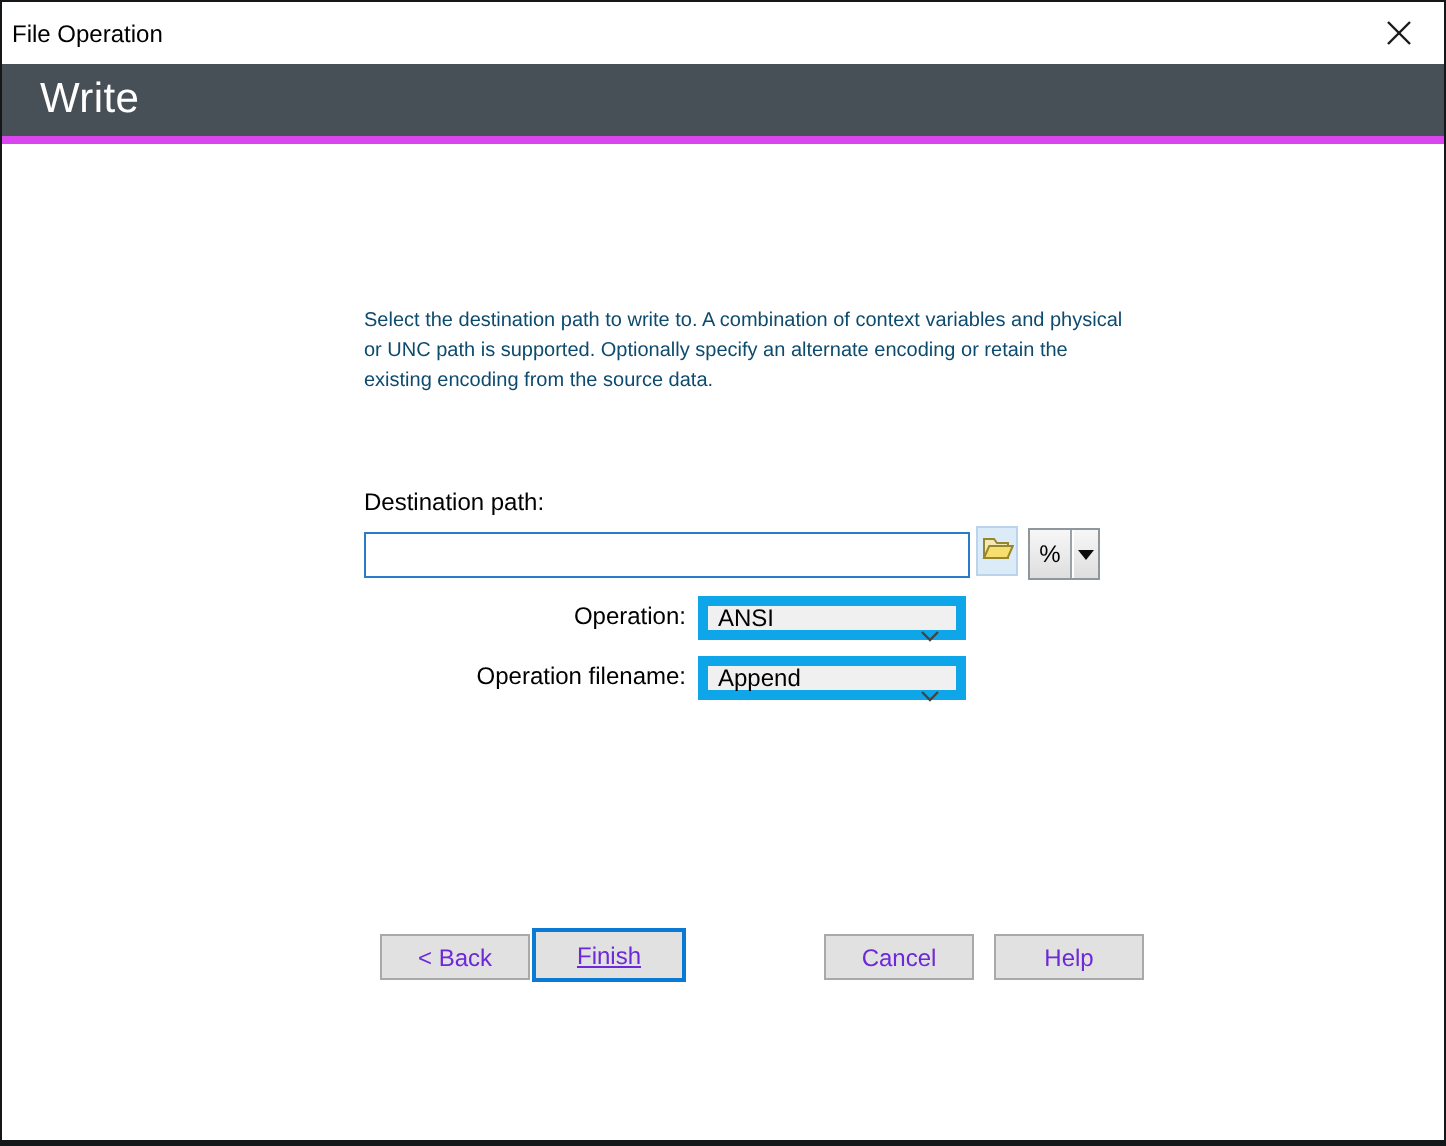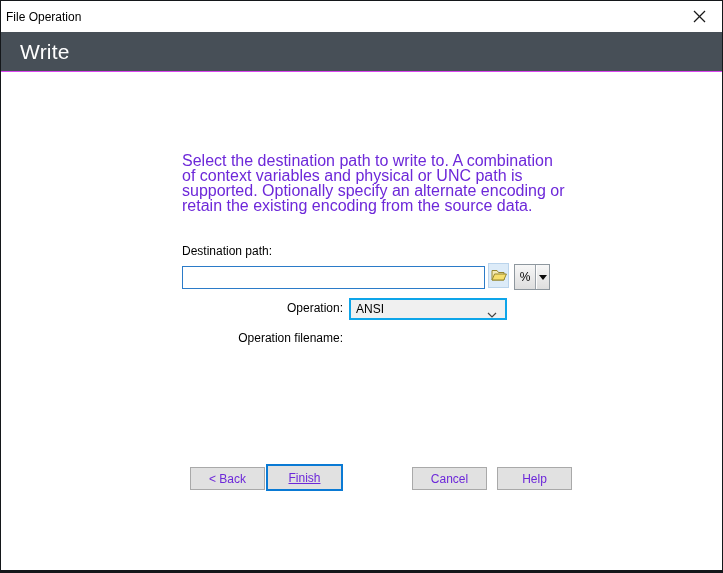--- a/index.html
+++ b/index.html
@@ -32,38 +32,38 @@
     width: 45px; height: 31px;
     display: flex; align-items: center; justify-content: center;
     cursor: default;
   }
   .close-btn svg { display: block; }
 
   
   .banner {
     position: absolute; top: 31px; left: 0; right: 0; height: 40px;
     background: #474f57;
-    border-bottom: 1px solid #d946ef;
+    border-bottom: 4px solid #d946ef;
     display: flex; align-items: center;
   }
   .banner-title {
     padding-left: 19px;
     font-size: 21px;
     color: #ffffff;
     letter-spacing: 0.2px;
   }
 
   
   .description {
     position: absolute;
     left: 181px; top: 152px;
     width: 388px;
-    font-size: 16px;
+    font-size: 10px;
     line-height: 15px;
-    color: #6d28d9;
+    color: #0c4a6e;
   }
 
   .field-label {
     position: absolute;
     font-size: 12px;
     color: #000000;
     white-space: nowrap;
   }
   .dest-label { left: 181px; top: 243px; }
 
@@ -121,23 +121,23 @@
     left: 181px; width: 161px;
     text-align: right;
     font-size: 12px; color: #000;
     white-space: nowrap;
   }
   .enc-label { top: 300px; }
   .match-label { top: 330px; }
 
   .combo {
     position: absolute;
-    left: 348px; width: 158px; height: 22px;
+    left: 348px; width: 134px; height: 22px;
     background: #f0f0f0;
-    border: 2px solid #0ea5e9;
+    border: 5px solid #0ea5e9;
     display: flex; align-items: center;
     font-size: 12px; color: #000;
     padding-left: 5px;
     cursor: default;
   }
   .combo-enc { top: 297px; }
   .combo-match { top: 327px; }
   .combo-chevron {
     position: absolute; right: 8px; top: 7px;
     display: block;
@@ -211,19 +211,27 @@
   <div class="combo combo-enc">
     <span>ANSI</span>
     <span class="combo-chevron">
       <svg width="10" height="6" viewBox="0 0 10 6">
         <polyline points="1,1 5,5 9,1" fill="none" stroke="#454545" stroke-width="1.2"></polyline>
       </svg>
     </span>
   </div>
 
   <div class="label-col match-label">Operation filename:</div>
+  <div class="combo combo-match">
+    <span>Append</span>
+    <span class="combo-chevron">
+      <svg width="10" height="6" viewBox="0 0 10 6">
+        <polyline points="1,1 5,5 9,1" fill="none" stroke="#454545" stroke-width="1.2"></polyline>
+      </svg>
+    </span>
+  </div>
 
   <button class="btn btn-back">&lt; Back</button>
   <button class="btn btn-finish">Finish</button>
   <button class="btn btn-cancel">Cancel</button>
   <button class="btn btn-help">Help</button>
 
 </div>
 
 </body></html>

